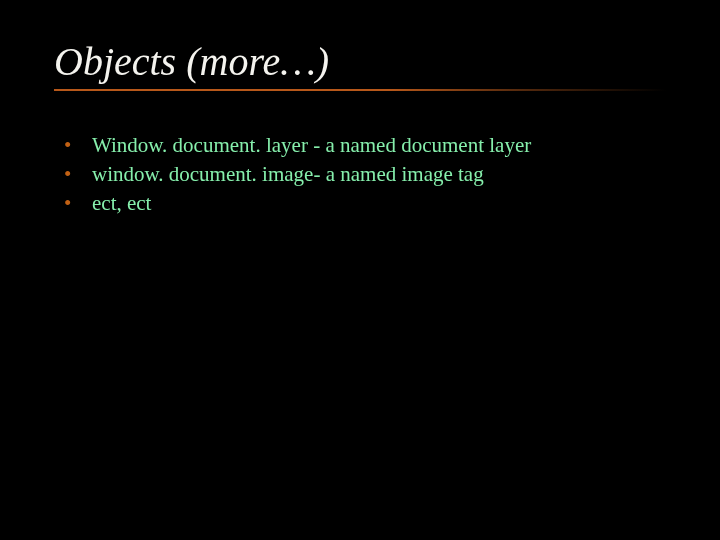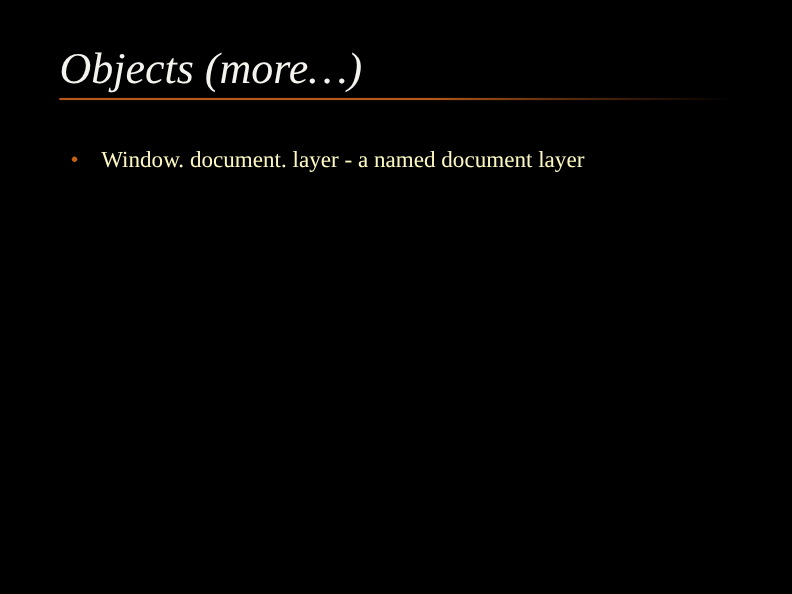--- a/index.html
+++ b/index.html
@@ -32,21 +32,21 @@
       margin: 0 0 40px 0;
     }
     ul.items {
       list-style: none;
       margin: 0;
       padding: 0 0 0 10px;
     }
     ul.items li {
       position: relative;
       padding-left: 28px;
-      color: #fef9c3;
+      color: #86efac;
       font-family: "Times New Roman", Times, serif;
       font-size: 21px;
       line-height: 1.38;
     }
     ul.items li::before {
       content: "•";
       position: absolute;
       left: 0;
       top: 0;
       color: #c26114;
@@ -55,14 +55,16 @@
     }
   </style>
 </head>
 <body>
 
 <div class="slide">
   <h1 class="title">Objects (more…)</h1>
   <div class="rule"></div>
   <ul class="items">
     <li>Window. document. layer - a named document layer</li>
+    <li>window. document. image- a named image tag</li>
+    <li>ect, ect</li>
   </ul>
 </div>
 
 </body></html>

